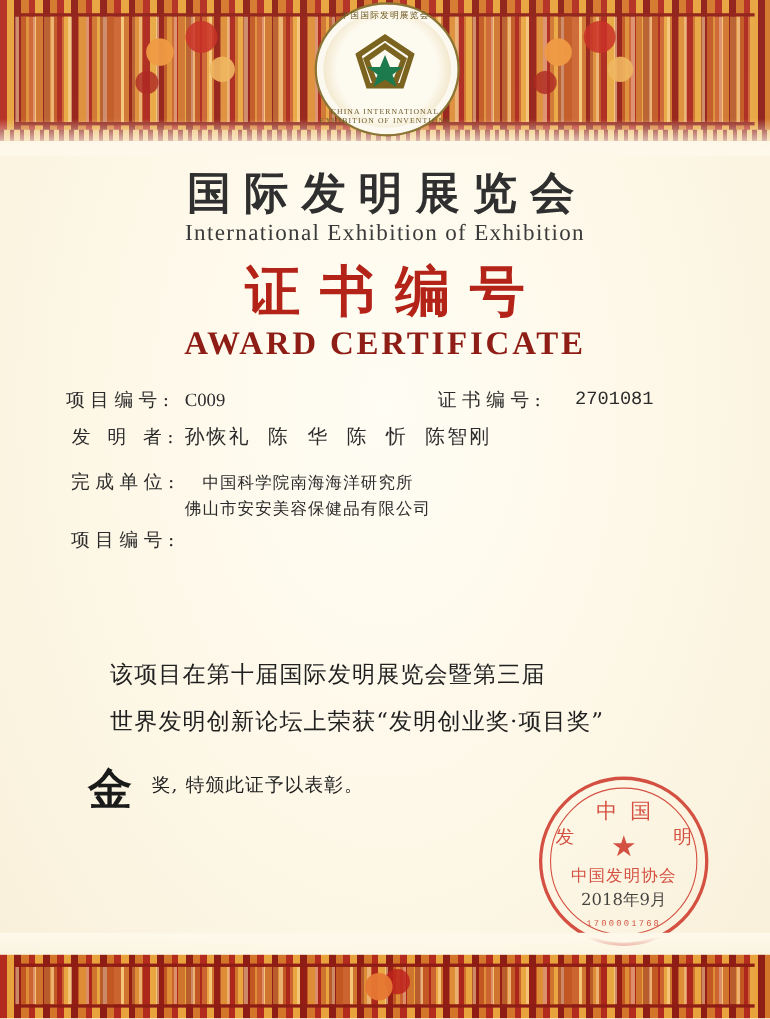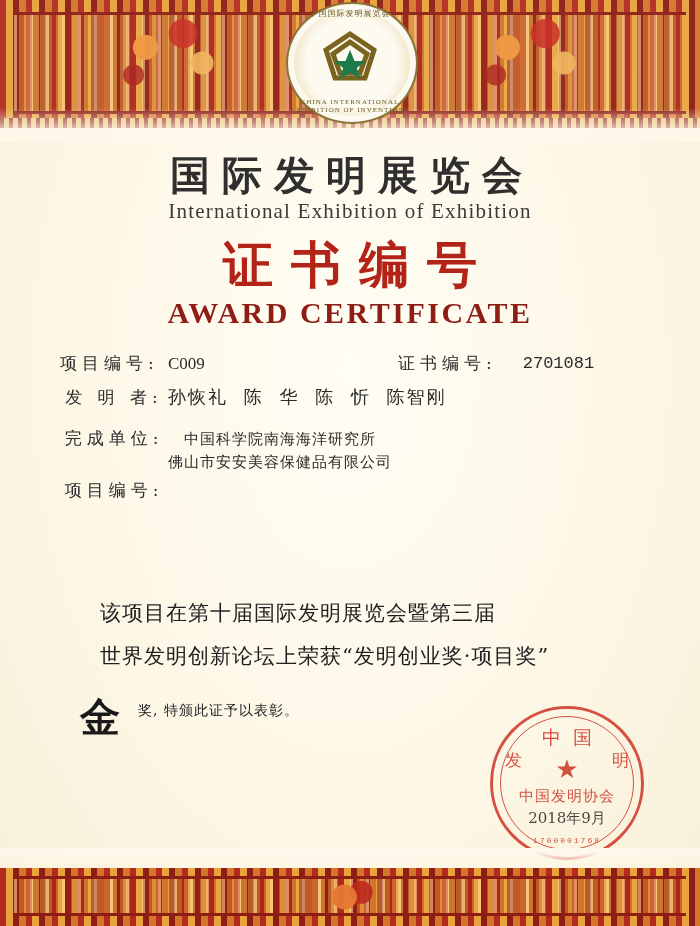--- a/index.html
+++ b/index.html
@@ -260,21 +260,21 @@
     position: absolute;
     left: 22px; top: -6px;
     font-size: 40px;
     font-weight: bold;
     color: #1a1a1a;
     font-family: "DejaVu Serif", "Liberation Serif", serif;
   }
   .gold-rest {
     position: absolute;
     left: 80px; top: 6px;
-    font-size: 14px;
+    font-size: 17px;
     letter-spacing: 1px;
     color: #1f1f1f;
     font-family: "DejaVu Serif", "Liberation Serif", serif;
   }
 
   
   .seal {
     position: absolute;
     left: 490px;
     top: 706px;

